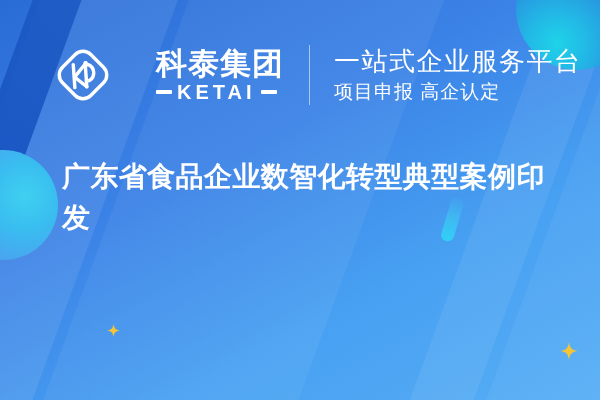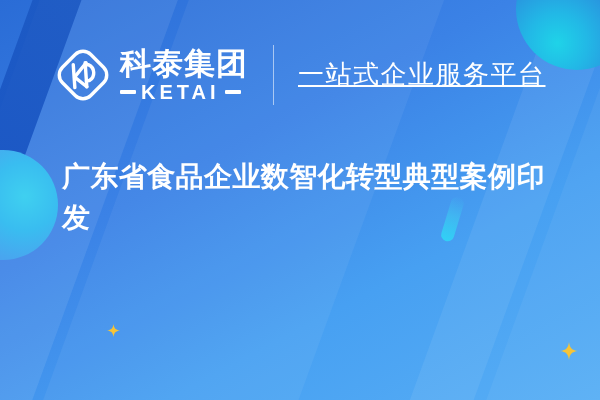--- a/index.html
+++ b/index.html
@@ -127,20 +127,21 @@
     width: 600px;
     height: 150px;
     display: flex;
     align-items: center;
   }
 
   .brand {
     display: flex;
     align-items: center;
     margin-left: 55px;
+    gap: 36px;
   }
 
   .logo-mark {
     width: 56px;
     height: 56px;
     flex: 0 0 56px;
   }
   .logo-mark svg { display: block; }
 
   .logo-wordmark {
@@ -192,21 +193,20 @@
     flex-direction: column;
     justify-content: center;
   }
   .tagline-main {
     color: #ffffff;
     font-size: 26px;
     font-weight: 400;
     letter-spacing: 1.5px;
     line-height: 1.12;
     white-space: nowrap;
-    text-decoration: underline;
   }
   .tagline-sub {
     color: #ffffff;
     font-size: 19px;
     font-weight: 400;
     letter-spacing: 1px;
     line-height: 1.2;
     margin-top: 5px;
     white-space: nowrap;
   }
@@ -279,18 +279,19 @@
           <span class="logo-en">KETAI</span>
           <span class="logo-rule"></span>
         </div>
       </div>
     </div>
 
     <div class="divider"></div>
 
     <div class="tagline">
       <div class="tagline-main">一站式企业服务平台</div>
+      <div class="tagline-sub">项目申报 高企认定</div>
     </div>
   </div>
 
   <div class="title">广东省食品企业数智化转型典型案例印发</div>
 
 </div>
 
 </body></html>

